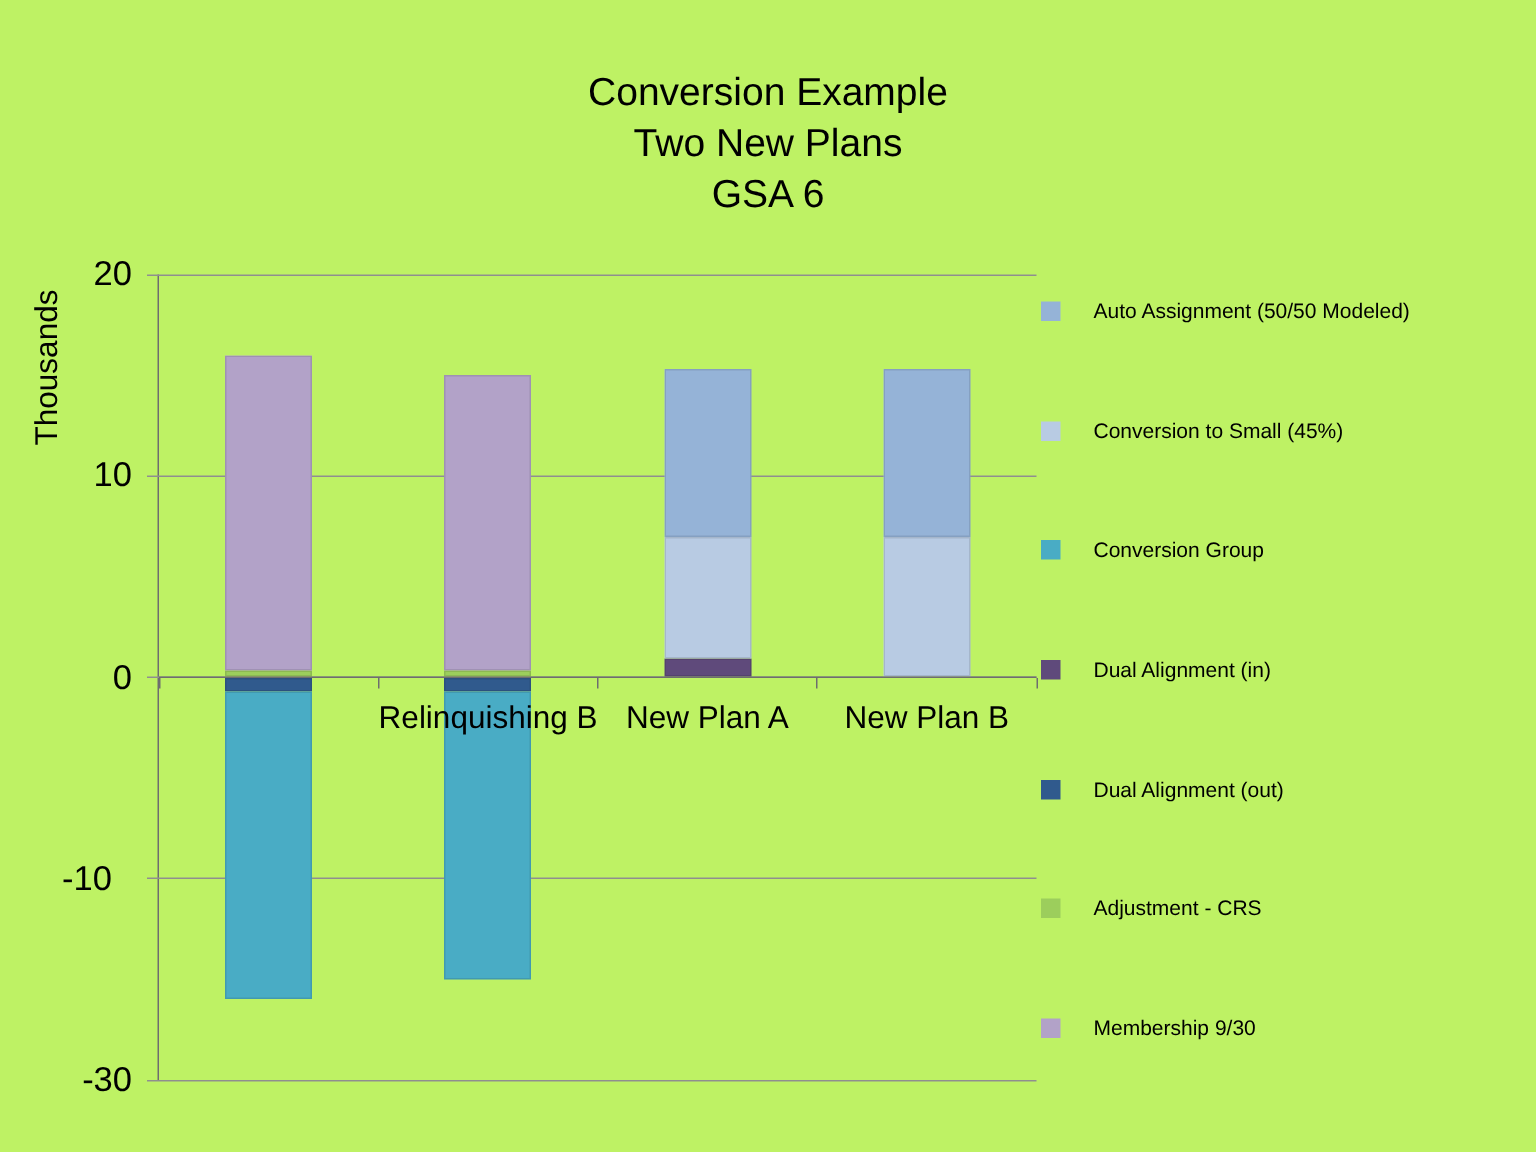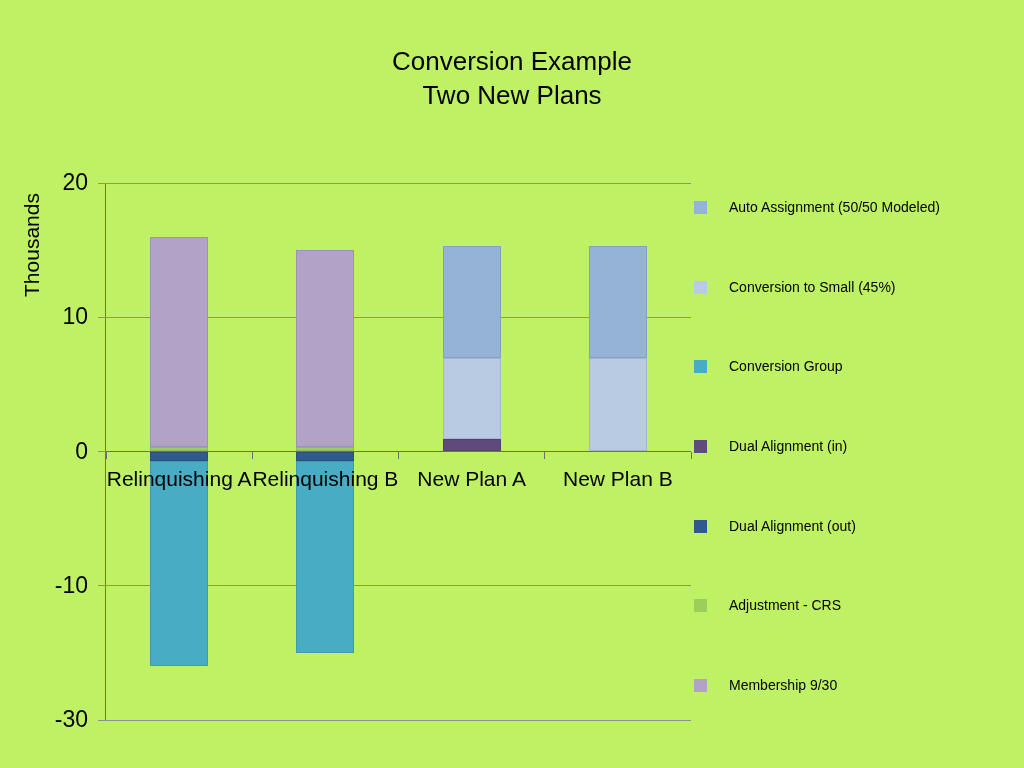--- a/index.html
+++ b/index.html
@@ -36,33 +36,34 @@
   .legend-label { margin-left:22px; font-size:14px; line-height:27px; width:250px; color:#000; }
 </style>
 </head>
 <body>
 
 <div class="slide">
 
   <div class="chart-title">
     <div>Conversion Example</div>
     <div>Two New Plans</div>
+    <div>GSA 6</div>
   </div>
 
   <div class="y-axis-title">Thousands</div>
 
   <div class="plot" id="plot">
       <div class="gridline" style="left: -8px; width: 593px; top: -0.5px; background: rgb(143, 143, 143);"></div>
       <div class="ytick-label" style="left: -78px; top: -14px;">20</div>
       <div class="gridline" style="left: -8px; width: 593px; top: 133.75px; background: rgb(143, 143, 143);"></div>
       <div class="ytick-label" style="left: -78px; top: 120.25px; text-align: right;">10</div>
       <div class="gridline" style="left: -8px; width: 593px; top: 268px; background: rgb(143, 143, 143);"></div>
       <div class="ytick-label" style="left: -78px; top: 254.5px;">0</div>
       <div class="gridline" style="left: -8px; width: 593px; top: 402.25px; background: rgb(143, 143, 143);"></div>
-      <div class="ytick-label" style="left: -78px; top: 388.75px;">-10</div>
+      <div class="ytick-label" style="left: -78px; top: 388.75px; text-align: center;">-10</div>
       <div class="gridline" style="left: -8px; width: 593px; top: 536.5px; background: rgb(143, 143, 143);"></div>
       <div class="ytick-label" style="left: -78px; top: 523px;">-30</div>
       <div class="bar-seg" style="left: 44.125px; top: 264.472px; height: 4.0275px; background: rgb(156, 206, 92);"></div>
       <div class="bar-seg" style="left: 44.125px; top: 53.7px; height: 210.772px; background: rgb(178, 162, 200);"></div>
       <div class="bar-seg" style="left: 44.125px; top: 268.5px; height: 9.3975px; background: rgb(48, 90, 141);"></div>
       <div class="bar-seg" style="left: 44.125px; top: 277.897px; height: 205.403px; background: rgb(73, 172, 197);"></div>
       <div class="bar-seg" style="left: 190.375px; top: 264.472px; height: 4.0275px; background: rgb(156, 206, 92);"></div>
       <div class="bar-seg" style="left: 190.375px; top: 67.125px; height: 197.347px; background: rgb(178, 162, 200);"></div>
       <div class="bar-seg" style="left: 190.375px; top: 268.5px; height: 9.3975px; background: rgb(48, 90, 141);"></div>
       <div class="bar-seg" style="left: 190.375px; top: 277.897px; height: 191.977px; background: rgb(73, 172, 197);"></div>
@@ -70,21 +71,20 @@
       <div class="bar-seg" style="left: 336.625px; top: 174.525px; height: 81.8925px; background: rgb(184, 203, 227);"></div>
       <div class="bar-seg" style="left: 336.625px; top: 63.0975px; height: 111.427px; background: rgb(149, 179, 215);"></div>
       <div class="bar-seg" style="left: 482.875px; top: 174.525px; height: 93.975px; background: rgb(184, 203, 227);"></div>
       <div class="bar-seg" style="left: 482.875px; top: 63.0975px; height: 111.427px; background: rgb(149, 179, 215);"></div>
       <div class="zero-line" style="left: 0px; width: 585px; top: 268px; background: rgb(110, 110, 110);"></div>
       <div class="cat-tick" style="left: -0.5px; top: 268.5px; background: rgb(110, 110, 110);"></div>
       <div class="cat-tick" style="left: 145.75px; top: 268.5px; background: rgb(110, 110, 110);"></div>
       <div class="cat-tick" style="left: 292px; top: 268.5px; background: rgb(110, 110, 110);"></div>
       <div class="cat-tick" style="left: 438.25px; top: 268.5px; background: rgb(110, 110, 110);"></div>
       <div class="cat-tick" style="left: 584.5px; top: 268.5px; background: rgb(110, 110, 110);"></div>
-      <div class="cat-label" style="left: -1.875px; top: 281.5px;">Relinquishing A</div>
       <div class="cat-label" style="left: 144.375px; top: 281.5px;">Relinquishing B</div>
       <div class="cat-label" style="left: 290.625px; top: 281.5px;">New Plan A</div>
       <div class="cat-label" style="left: 436.875px; top: 281.5px;">New Plan B</div>
     </div>
 
   <div class="legend">
     <div class="legend-entry" style="top:194px">
       <span class="swatch" style="background: rgb(149, 179, 215);"></span>
       <span class="legend-label">Auto Assignment (50/50 Modeled)</span>
     </div>

